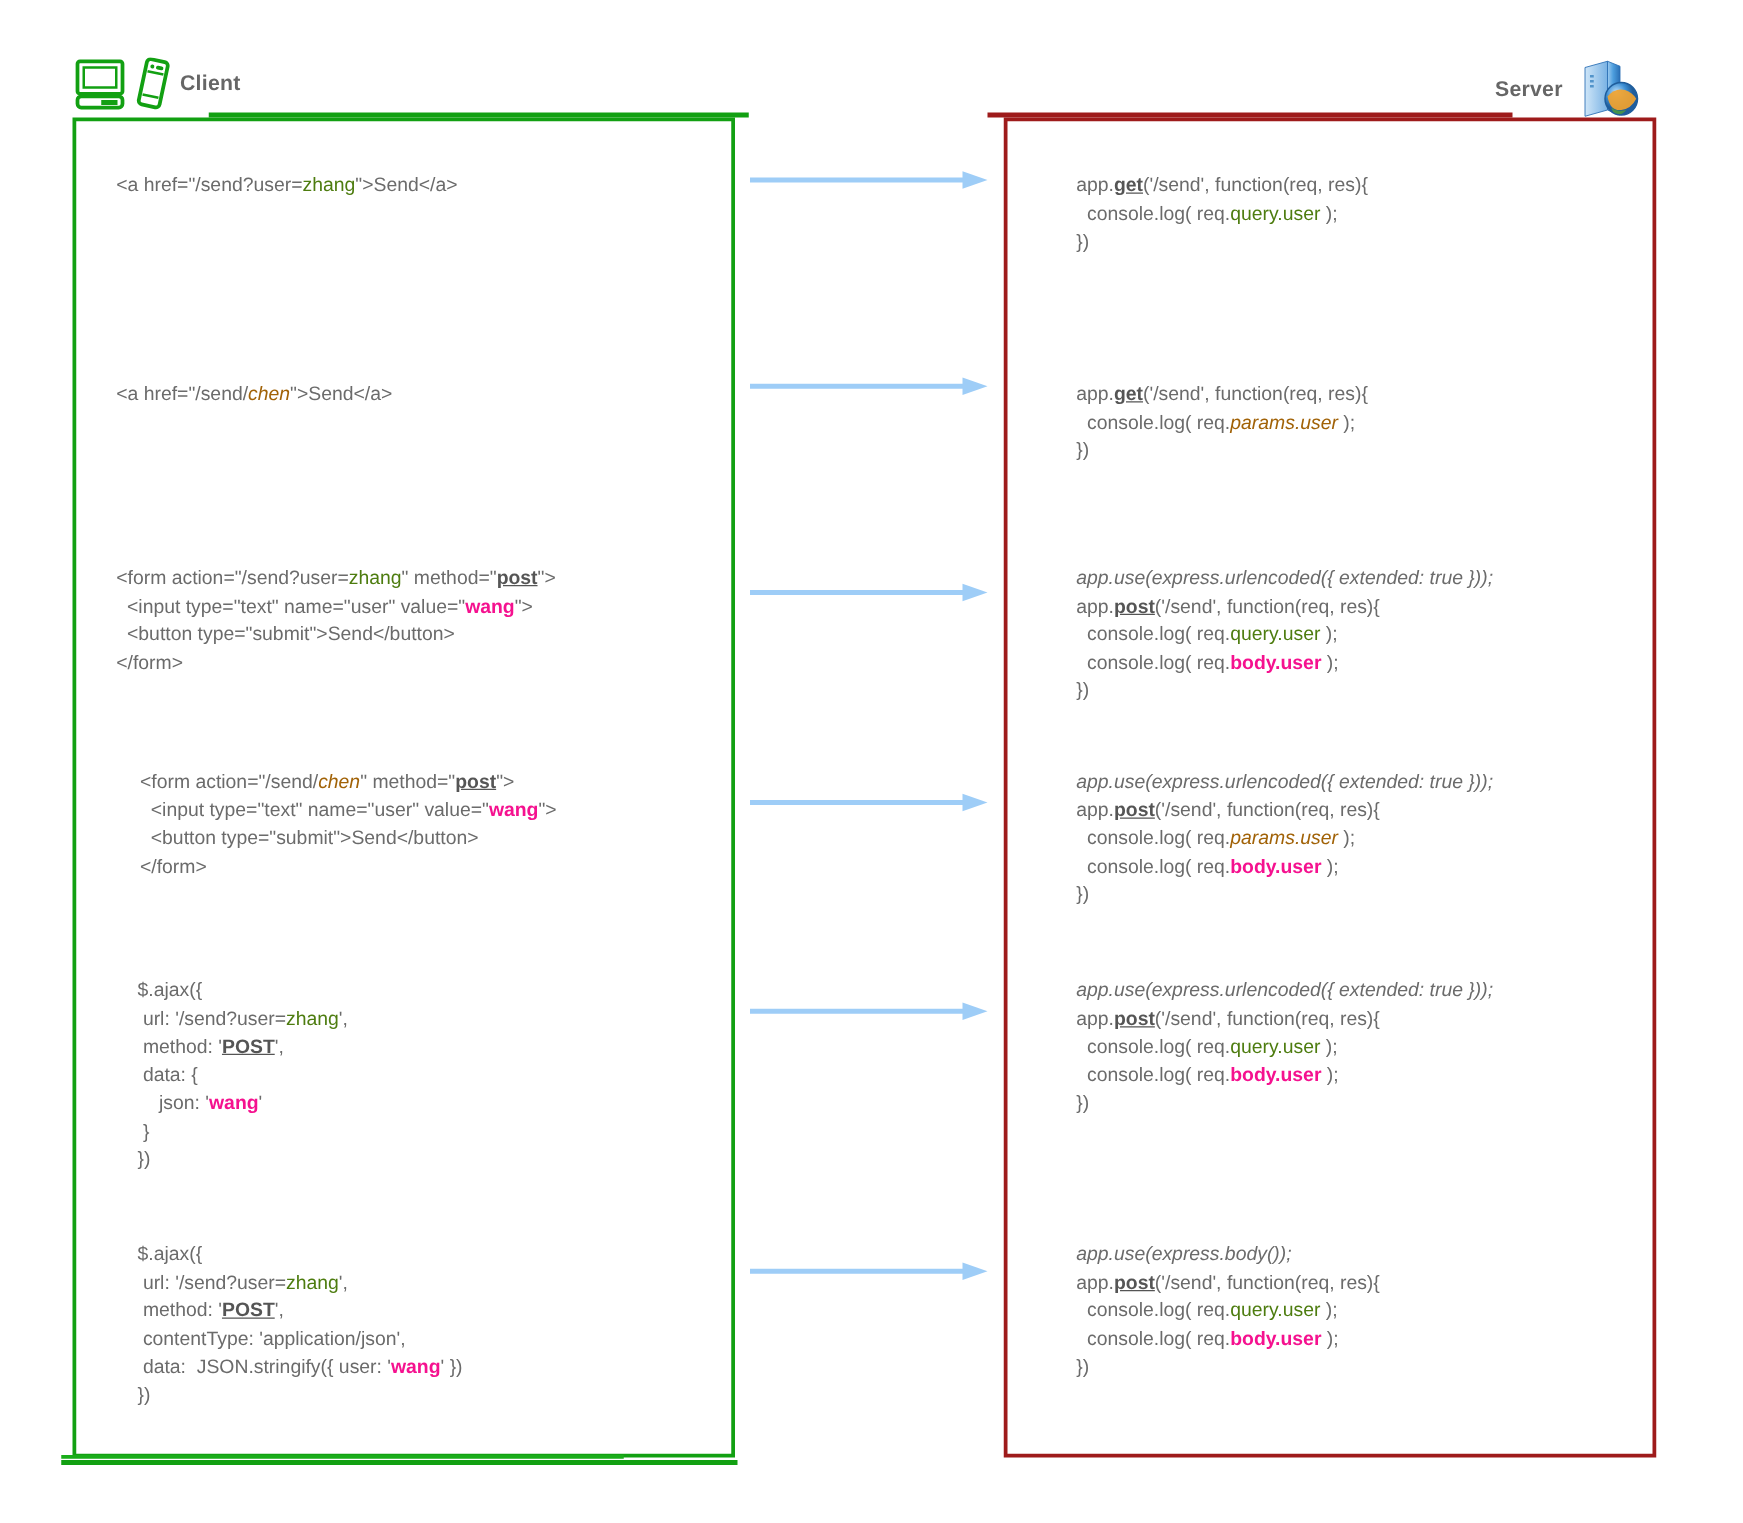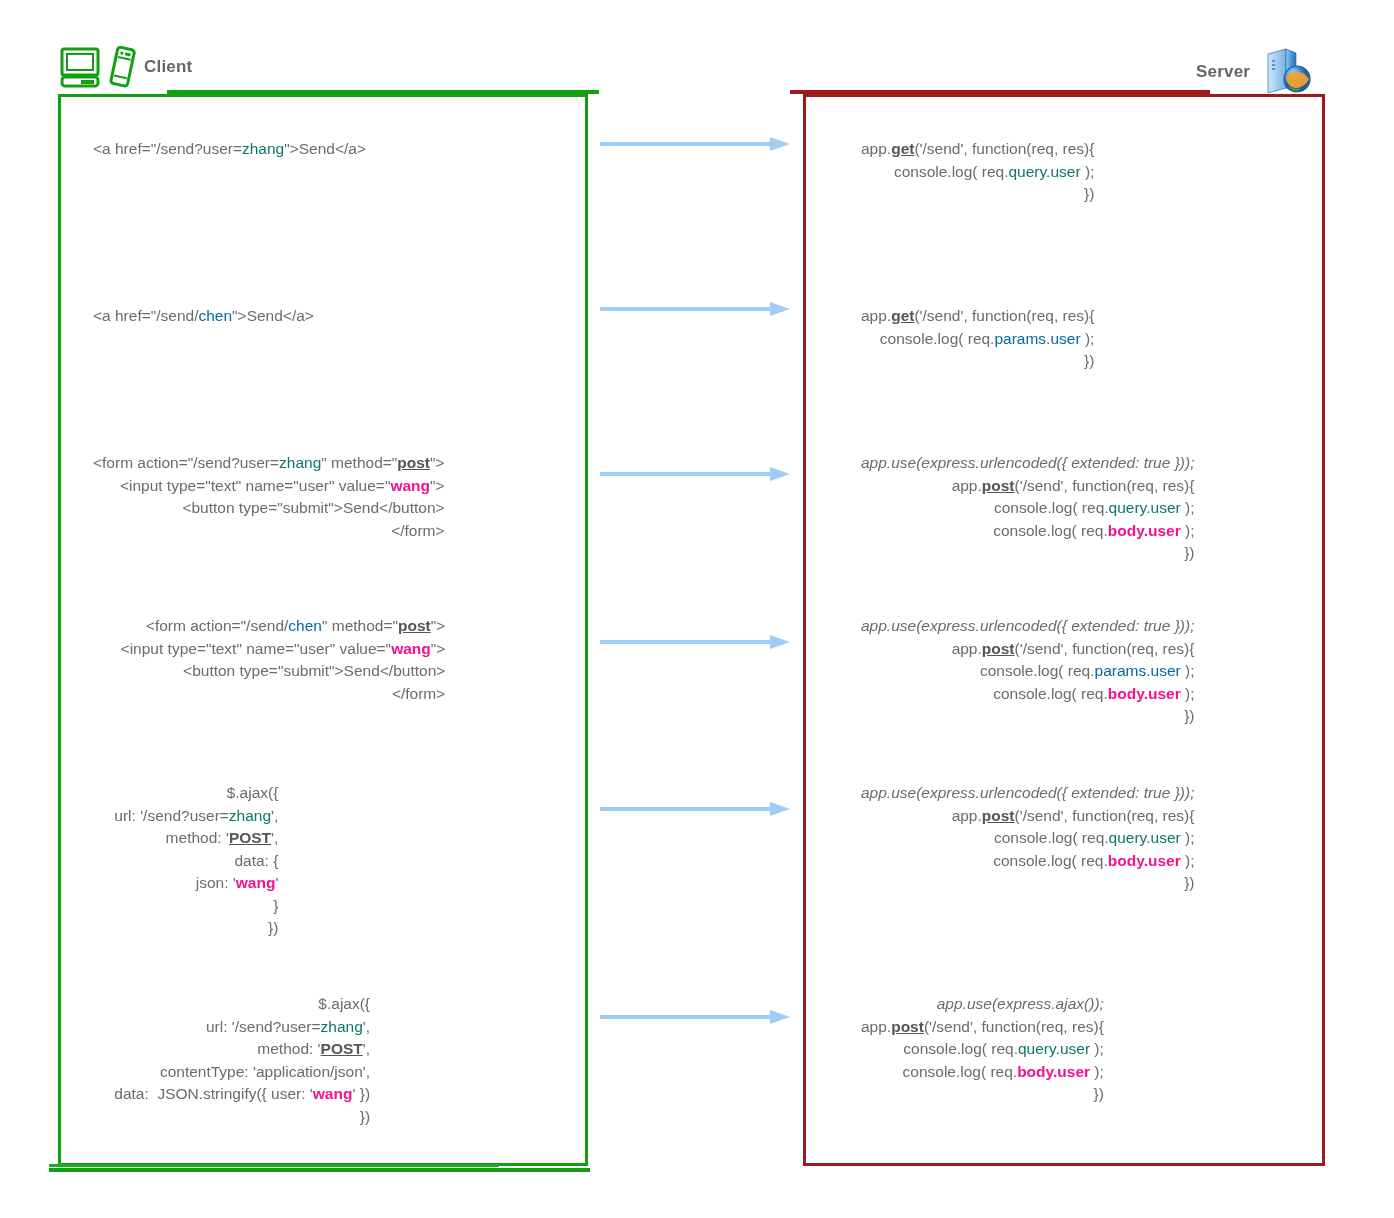--- a/index.html
+++ b/index.html
@@ -1,21 +1,21 @@
 <!DOCTYPE html>
 <html><head>
 <meta charset="utf-8">
 <style>
   html,body{margin:0;padding:0;background:#ffffff;}
   body{
     width:1394px;height:1218px;position:relative;overflow:hidden;
     font-family:"Liberation Sans","DejaVu Sans",sans-serif;
     color:#666666;
   }
-  .stage{position:absolute;left:0;top:0;width:1394px;height:1218px;text-align:right;}
+  .stage{position:absolute;left:0;top:0;width:1394px;height:1218px;}
 
   
   .hdr{position:absolute;display:flex;align-items:center;gap:8px;}
   .hdr-label{font-size:17px;font-weight:bold;color:#666666;letter-spacing:.2px;}
   #client-header{left:60px;top:46px;}
   #server-header{left:1196px;top:46px;}
 
   
   .panel{position:absolute;background:#ffffff;box-sizing:border-box;}
   #client-panel{left:58px;top:94px;width:530px;height:1072px;border:3px solid #12a012;}
@@ -28,22 +28,22 @@
 
   
   .code{
     position:absolute;
     font-family:"Liberation Sans","DejaVu Sans",sans-serif;
     font-size:15.5px;line-height:22.5px;color:#6b6b6b;
     white-space:pre;
   }
   .code .b{font-weight:bold;color:#555;text-decoration:underline;}
   .code .i{font-style:italic;margin-top:43px;}
-  .v{color:#0f766e;}           
-  .g{color:#0369a1;}           
+  .v{color:#4d7c0f;}           
+  .g{color:#a16207;font-style:italic;}           
   .m{color:#f5118f;font-weight:bold;}           
 
   
   #c1{left:93px;top:138px;}
   #c2{left:93px;top:305px;}
   #c3{left:93px;top:452px;}
   #c4{left:112px;top:615px;}
   #c5{left:110px;top:782px;}
   #c6{left:110px;top:993px;}
 
@@ -169,15 +169,15 @@
   <div class="code" id="c3"><div><span>&lt;form action="/send?user=</span><span class="v">zhang</span><span>" method="</span><span class="b">post</span><span>"&gt;</span></div><div><span>  &lt;input type="text" name="user" value="</span><span class="m">wang</span><span>"&gt;</span></div><div><span>  &lt;button type="submit"&gt;Send&lt;/button&gt;</span></div><div><span>&lt;/form&gt;</span></div></div>
   <div class="code" id="c4"><div><span>&lt;form action="/send/</span><span class="g">chen</span><span>" method="</span><span class="b">post</span><span>"&gt;</span></div><div><span>  &lt;input type="text" name="user" value="</span><span class="m">wang</span><span>"&gt;</span></div><div><span>  &lt;button type="submit"&gt;Send&lt;/button&gt;</span></div><div><span>&lt;/form&gt;</span></div></div>
   <div class="code" id="c5"><div><span>$.ajax({</span></div><div><span> url: '/send?user=</span><span class="v">zhang</span><span>',</span></div><div><span> method: '</span><span class="b">POST</span><span>',</span></div><div><span> data: {</span></div><div><span>    json: '</span><span class="m">wang</span><span>'</span></div><div><span> }</span></div><div><span>})</span></div></div>
   <div class="code" id="c6"><div><span>$.ajax({</span></div><div><span> url: '/send?user=</span><span class="v">zhang</span><span>',</span></div><div><span> method: '</span><span class="b">POST</span><span>',</span></div><div><span> contentType: 'application/json',</span></div><div><span> data:  JSON.stringify({ user: '</span><span class="m">wang</span><span>' })</span></div><div><span>})</span></div></div>
 
   <div class="code" id="s1"><div><span>app.</span><span class="b">get</span><span>('/send', function(req, res){</span></div><div><span>  console.log( req.</span><span class="v">query.user</span><span> );</span></div><div><span>})</span></div></div>
   <div class="code" id="s2"><div><span>app.</span><span class="b">get</span><span>('/send', function(req, res){</span></div><div><span>  console.log( req.</span><span class="g">params.user</span><span> );</span></div><div><span>})</span></div></div>
   <div class="code" id="s3"><div><span class="i">app.use(express.urlencoded({ extended: true }));</span></div><div><span>app.</span><span class="b">post</span><span>('/send', function(req, res){</span></div><div><span>  console.log( req.</span><span class="v">query.user</span><span> );</span></div><div><span>  console.log( req.</span><span class="m">body.user</span><span> );</span></div><div><span>})</span></div></div>
   <div class="code" id="s4"><div><span class="i">app.use(express.urlencoded({ extended: true }));</span></div><div><span>app.</span><span class="b">post</span><span>('/send', function(req, res){</span></div><div><span>  console.log( req.</span><span class="g">params.user</span><span> );</span></div><div><span>  console.log( req.</span><span class="m">body.user</span><span> );</span></div><div><span>})</span></div></div>
   <div class="code" id="s5"><div><span class="i">app.use(express.urlencoded({ extended: true }));</span></div><div><span>app.</span><span class="b">post</span><span>('/send', function(req, res){</span></div><div><span>  console.log( req.</span><span class="v">query.user</span><span> );</span></div><div><span>  console.log( req.</span><span class="m">body.user</span><span> );</span></div><div><span>})</span></div></div>
-  <div class="code" id="s6"><div><span class="i">app.use(express.ajax());</span></div><div><span>app.</span><span class="b">post</span><span>('/send', function(req, res){</span></div><div><span>  console.log( req.</span><span class="v">query.user</span><span> );</span></div><div><span>  console.log( req.</span><span class="m">body.user</span><span> );</span></div><div><span>})</span></div></div>
+  <div class="code" id="s6"><div><span class="i">app.use(express.body());</span></div><div><span>app.</span><span class="b">post</span><span>('/send', function(req, res){</span></div><div><span>  console.log( req.</span><span class="v">query.user</span><span> );</span></div><div><span>  console.log( req.</span><span class="m">body.user</span><span> );</span></div><div><span>})</span></div></div>
 
 </div>
 
 </body></html>

